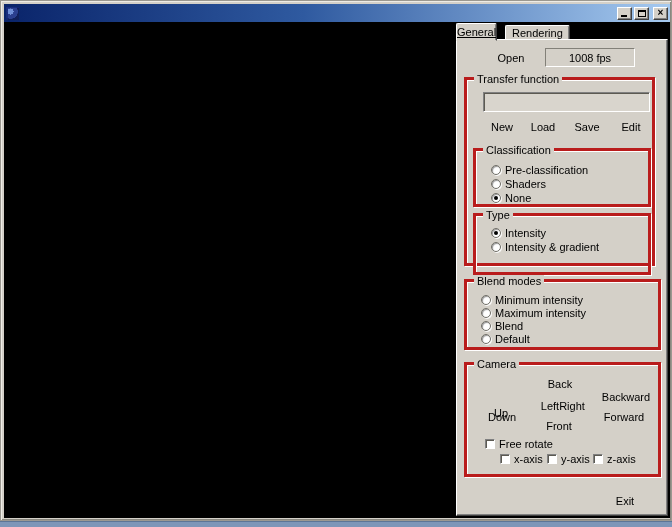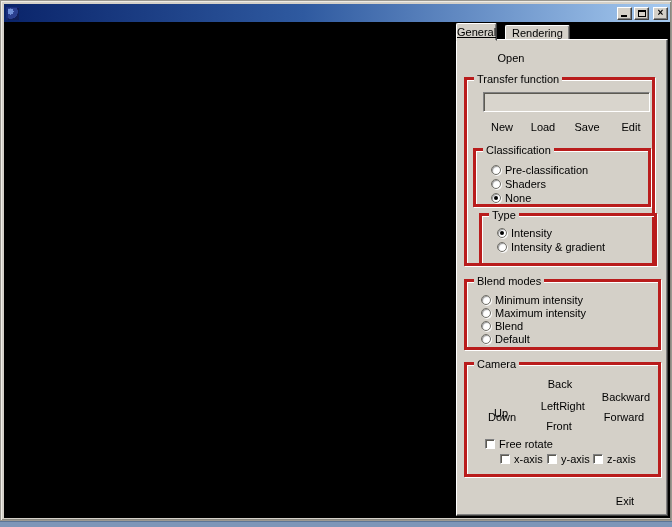--- a/index.html
+++ b/index.html
@@ -111,20 +111,23 @@
         </div>
         <div class="tab tab-rendering">
           <span>Rendering</span>
         </div>
       </div>
 
       <div class="tabpage">
 
         <span class="flatbtn" style="left:54px; top:18px;">Open</span>
 
+        <div class="fps-box">
+          <span>1008 fps</span>
+        </div>
 
         <div class="group" style="left:7px; top:37px; width:191px; height:189px;">
           <span class="legend">Transfer function</span>
 
           <div class="tf-input">
             <span></span>
           </div>
 
           <span class="flatbtn" style="left:35px; top:47px;">New</span>
           <span class="flatbtn" style="left:76px; top:47px;">Load</span>
@@ -140,21 +143,21 @@
             <div class="opt-row" style="left:15px; top:26px;">
               <span class="radio"></span>
               <span>Shaders</span>
             </div>
             <div class="opt-row" style="left:15px; top:40px;">
               <span class="radio checked"></span>
               <span>None</span>
             </div>
           </div>
 
-          <div class="group" style="left:12px; top:133px; width:178px; height:53px;">
+          <div class="group" style="left:6px; top:133px; width:178px; height:62px;">
             <span class="legend">Type</span>
             <div class="opt-row" style="left:15px; top:10px;">
               <span class="radio checked"></span>
               <span>Intensity</span>
             </div>
             <div class="opt-row" style="left:15px; top:24px;">
               <span class="radio"></span>
               <span>Intensity &amp; gradient</span>
             </div>
           </div>

